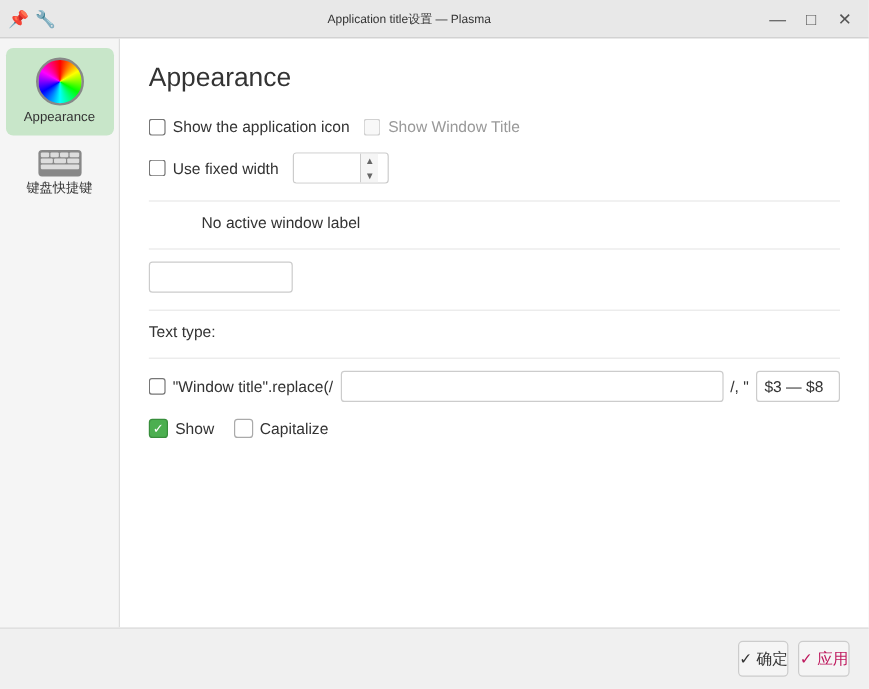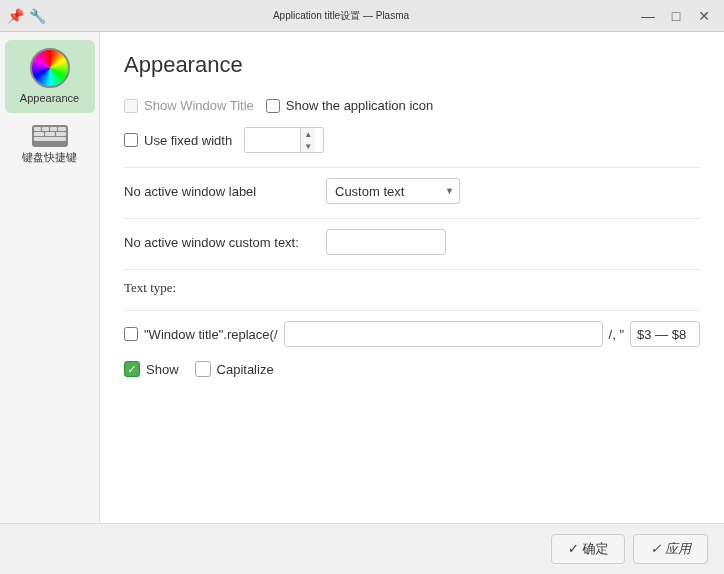--- a/index.html
+++ b/index.html
@@ -341,35 +341,34 @@
       background: #f0f0f0;
       border-top: 1px solid #ddd;
       padding: 10px 16px;
       display: flex;
       justify-content: flex-end;
       gap: 8px;
       flex-shrink: 0;
     }
     .dialog-btn {
       height: 30px;
-      padding: 0 16px;
+      padding: 0 0;
       border: 1px solid #ccc;
       border-radius: 4px;
       background: #f5f5f5;
       cursor: pointer;
       font-size: 13px;
       color: #333;
       display: flex;
       align-items: center;
       gap: 4px;
     }
     .dialog-btn.disabled {
-      color: #404040;
+      color: #be185d;
       cursor: default;
-      font-style: italic;
     }
   </style>
 </head>
 <body>
 
 <div class="titlebar">
   <div class="titlebar-left">
     <span class="titlebar-icon">📌</span>
     <span class="titlebar-icon">🔧</span>
   </div>
@@ -407,67 +406,59 @@
       </div>
       <span class="sidebar-label">键盘快捷键</span>
     </div>
   </div>
 
   <div class="content">
     <h1 class="page-title">Appearance</h1>
 
     <div class="form-row">
       <label class="checkbox-label">
+        <input type="checkbox" style="">
+        <span class="label-text">Show the application icon</span>
+      </label>
+      <label class="checkbox-label">
         <input type="checkbox" disabled="" style="">
         <span class="label-text disabled-text">Show Window Title</span>
-      </label>
-      <label class="checkbox-label">
-        <input type="checkbox" style="">
-        <span class="label-text">Show the application icon</span>
       </label>
     </div>
 
     <div class="form-row">
       <label class="checkbox-label">
         <input type="checkbox" style="">
         <span class="label-text">Use fixed width</span>
       </label>
       <div class="spinbox">
         <input type="text" style="color: rgb(153, 153, 153);">
         <div class="spinbox-arrows">
           <button class="spinbox-arrow">▲</button>
           <button class="spinbox-arrow">▼</button>
         </div>
       </div>
     </div>
 
     <div class="form-divider"></div>
 
     <div class="form-row">
-      <span class="label-text" style="min-width:190px;">No active window label</span>
-      <div class="combo-wrapper">
-        <select class="combo-select">
-          <option>Custom text</option>
-          <option>None</option>
-          <option>Application name</option>
-        </select>
-      </div>
+      <span class="label-text" style="min-width:190px;margin-left:44px;">No active window label</span>
     </div>
 
     <div class="form-divider"></div>
 
     <div class="form-row">
-      <span class="label-text" style="min-width:190px;">No active window custom text:</span>
       <input type="text" class="text-input" style="width: 120px;">
     </div>
 
     <div class="form-divider"></div>
 
     <div class="form-row">
-      <span class="label-text" style="min-width:190px;font-family:Liberation Serif, serif;">Text type:</span>
+      <span class="label-text" style="min-width:190px;">Text type:</span>
     </div>
 
     <div class="form-divider"></div>
 
     <div class="regex-row">
       <label class="checkbox-label">
         <input type="checkbox" style="">
         <span class="label-text">"Window title".replace(/</span>
       </label>
       <input type="text" class="regex-input" style="">

